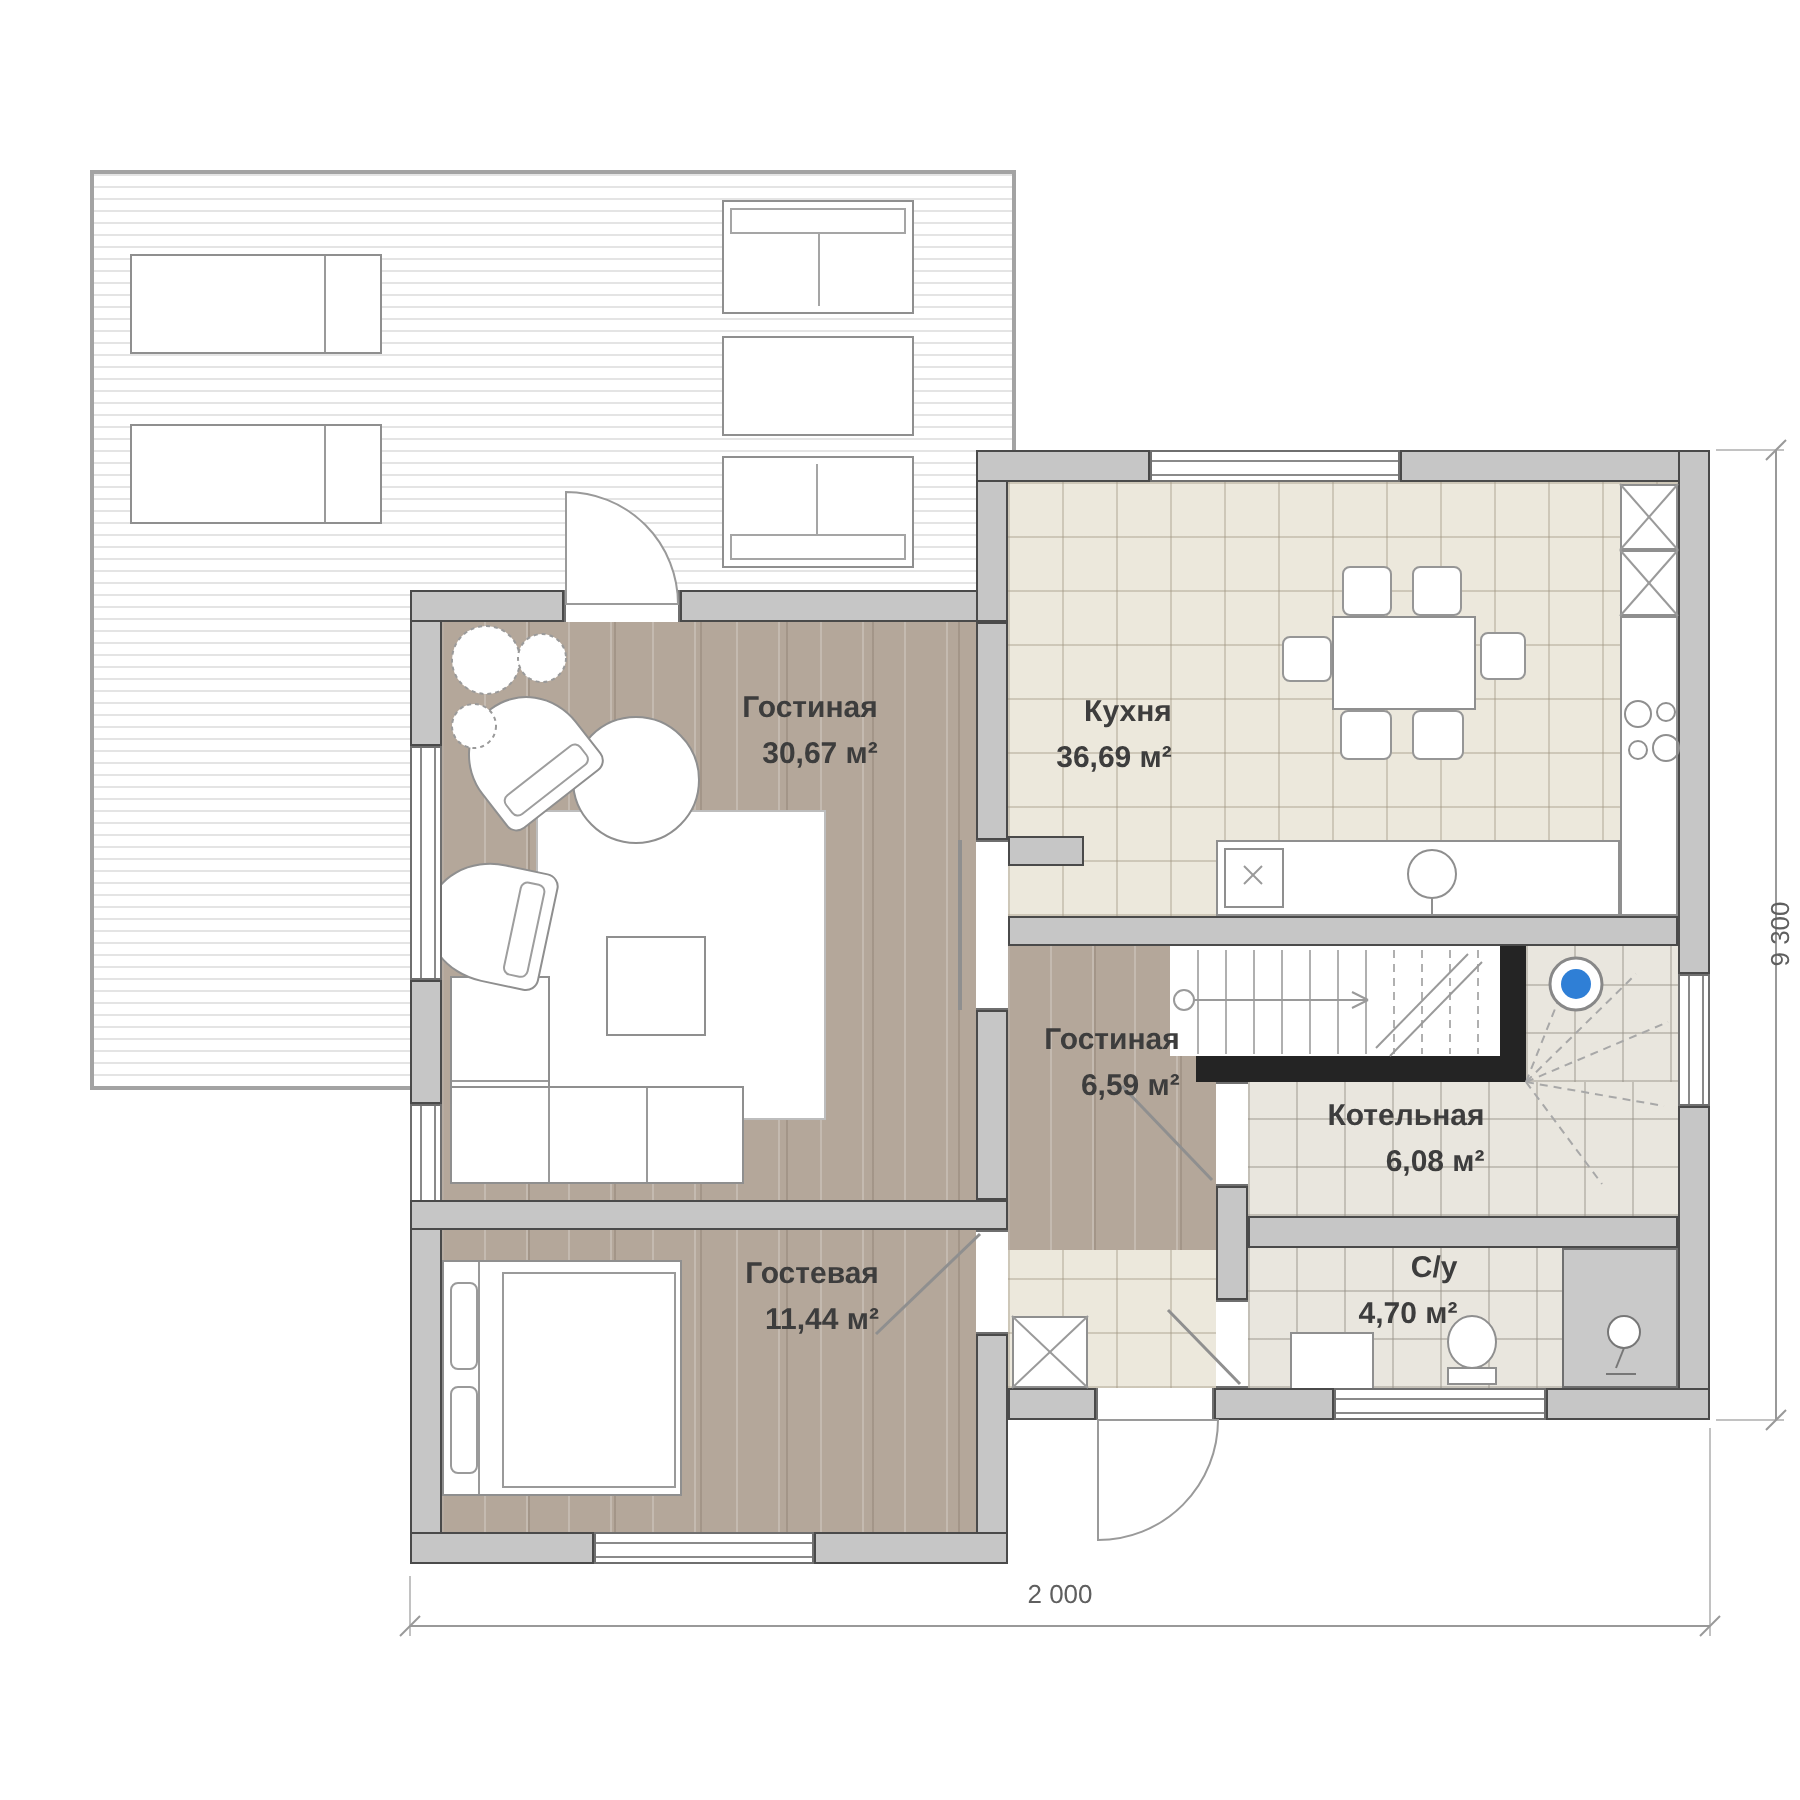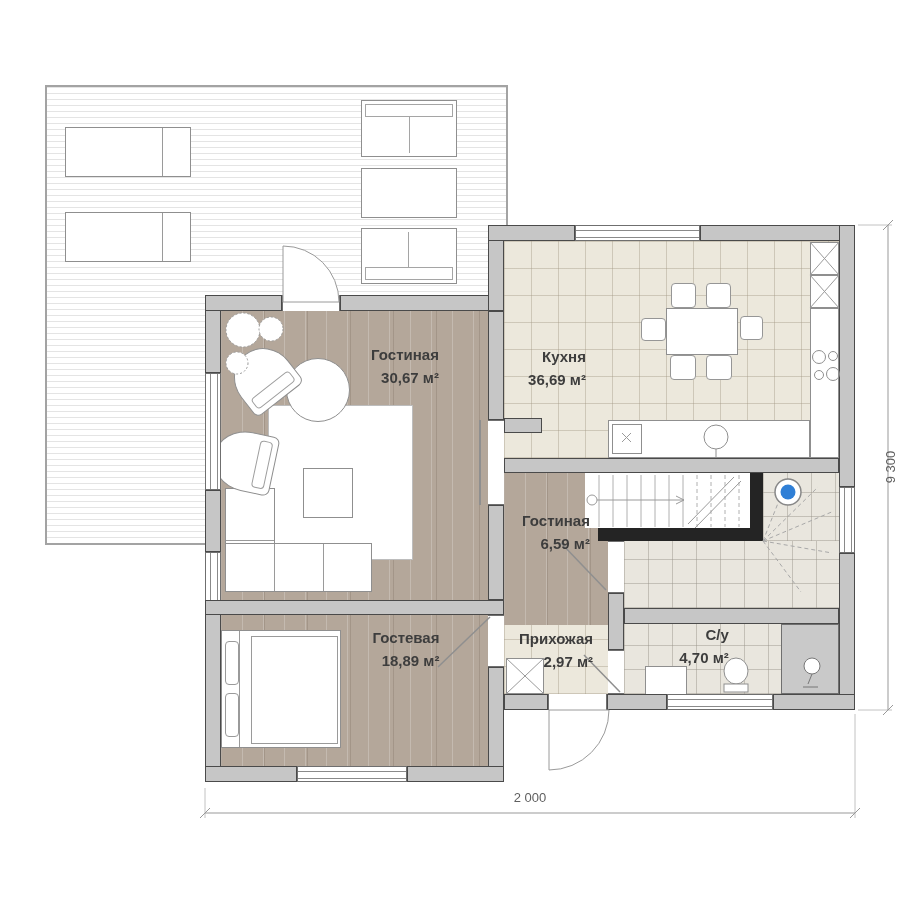--- a/index.html
+++ b/index.html
@@ -259,27 +259,27 @@
     <div>30,67 м²</div>
   </div>
   <div class="room-label" style="left:557px;top:368px;">
     <div>Кухня</div>
     <div>36,69 м²</div>
   </div>
   <div class="room-label" style="left:556px;top:532px;">
     <div>Гостиная</div>
     <div>6,59 м²</div>
   </div>
+  <div class="room-label" style="left:703px;top:570px;">
+    <div>Котельная</div>
+    <div>6,08 м²</div>
+  </div>
   <div class="room-label" style="left:406px;top:649px;">
     <div>Гостевая</div>
-    <div>18,89 м²</div>
-  </div>
-  <div class="room-label" style="left:556px;top:650px;">
-    <div>Прихожая</div>
-    <div>2,97 м²</div>
+    <div>11,44 м²</div>
   </div>
   <div class="room-label" style="left:704px;top:646px;">
     <div>С/у</div>
     <div>4,70 м²</div>
   </div>
 
   <div class="dim-label" style="left:530px;top:797px;">2 000</div>
   <div class="dim-label vert" style="left:890px;top:467px;">9 300</div>
 
 </div>

